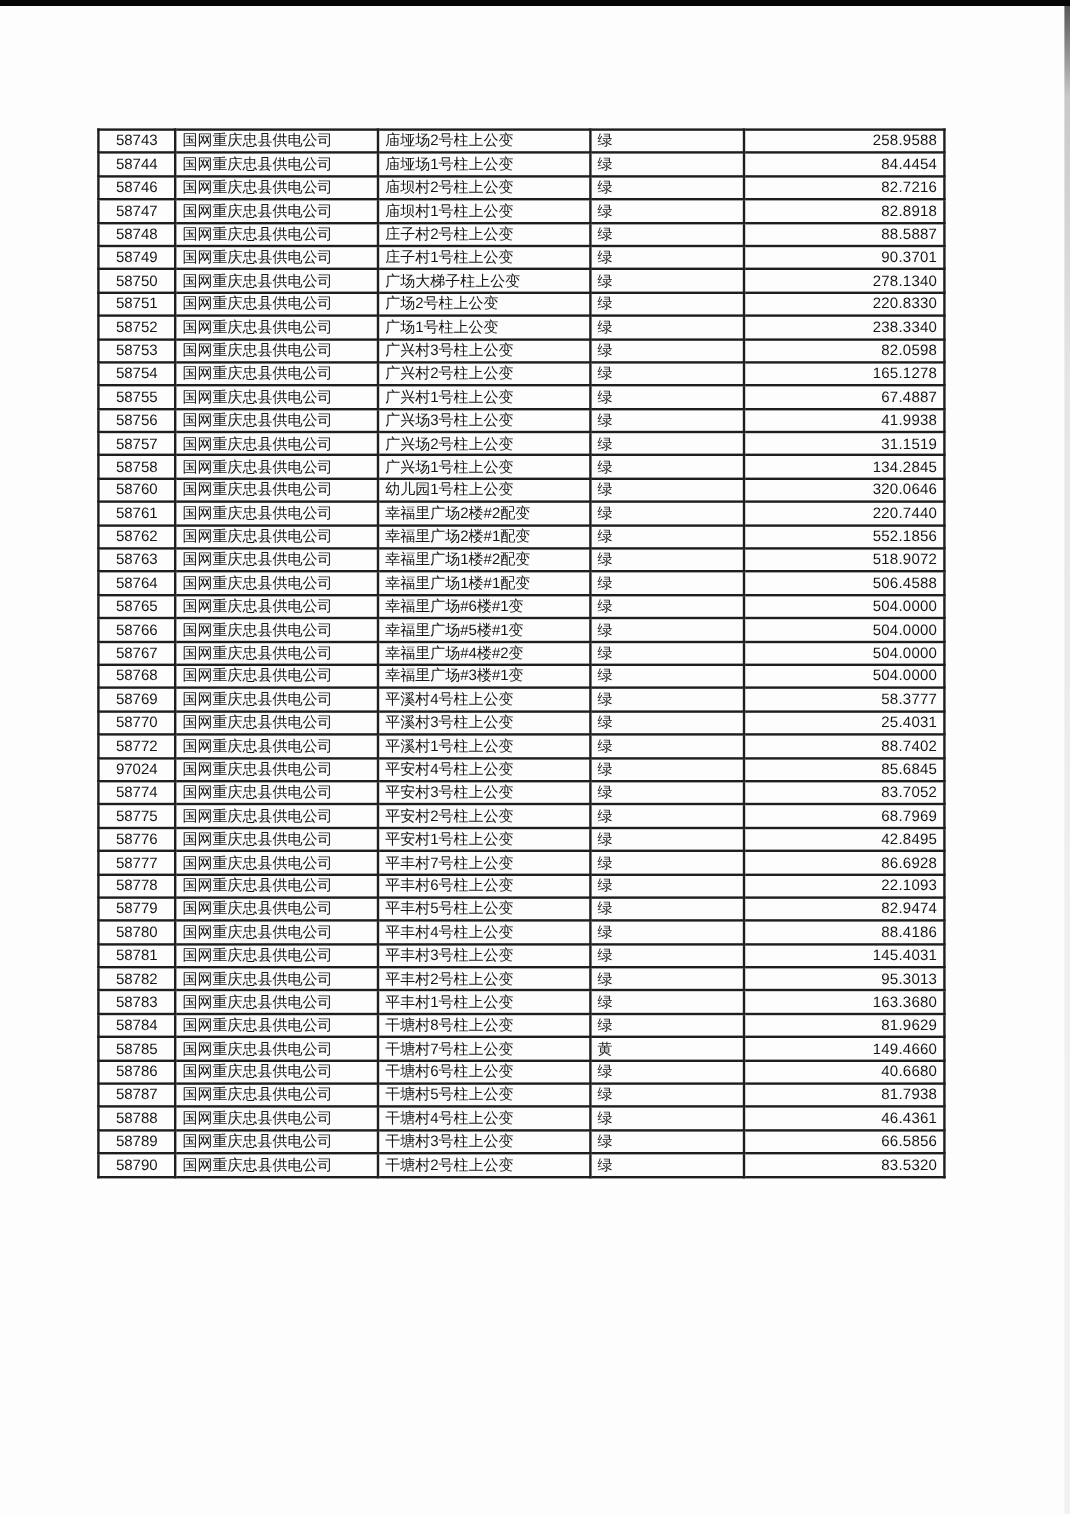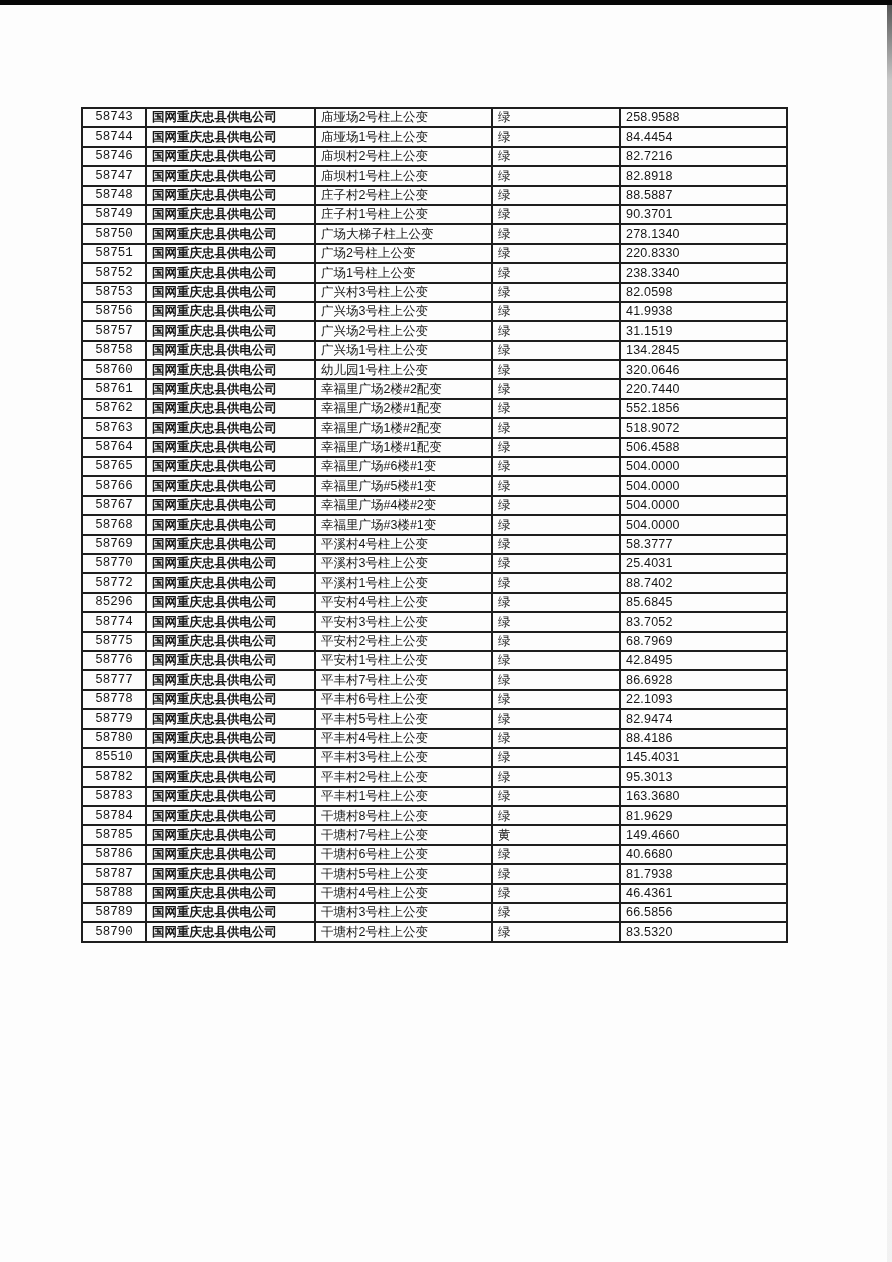--- a/index.html
+++ b/index.html
@@ -44,25 +44,25 @@
     border: 2px solid #1e1e1e;
     height: 17.4px;
     padding: 0 5px;
     font-size: 12.5px;
     line-height: 1;
     white-space: nowrap;
     overflow: hidden;
     vertical-align: middle;
     color: #161616;
   }
-  td.col-id    { text-align: center; padding: 0; font-family: Liberation Mono, monospace; }
-  td.col-company { text-align: left; font-weight: bold; }
+  td.col-id    { text-align: center; padding: 0; }
+  td.col-company { text-align: left; }
   td.col-name  { text-align: left; }
   td.col-status{ text-align: left; }
-  td.col-value { text-align: left; padding: 0; letter-spacing: 0.2px; }
+  td.col-value { text-align: right; padding: 0; letter-spacing: 0.2px; }
 </style>
 </head>
 <body>
 
 <div class="scan-bar-top"></div>
 <div class="scan-edge-right"></div>
 
 <table class="data-table">
   <colgroup>
     <col style="width:64px">
@@ -146,21 +146,35 @@
   </tr>
 
   <tr>
     <td class="col-id">58753</td>
     <td class="col-company">国网重庆忠县供电公司</td>
     <td class="col-name">广兴村3号柱上公变</td>
     <td class="col-status">绿</td>
     <td class="col-value">82.0598</td>
   </tr>
 
-
+  <tr>
+    <td class="col-id">58754</td>
+    <td class="col-company">国网重庆忠县供电公司</td>
+    <td class="col-name">广兴村2号柱上公变</td>
+    <td class="col-status">绿</td>
+    <td class="col-value">165.1278</td>
+  </tr>
+
+  <tr>
+    <td class="col-id">58755</td>
+    <td class="col-company">国网重庆忠县供电公司</td>
+    <td class="col-name">广兴村1号柱上公变</td>
+    <td class="col-status">绿</td>
+    <td class="col-value">67.4887</td>
+  </tr>
 
   <tr>
     <td class="col-id">58756</td>
     <td class="col-company">国网重庆忠县供电公司</td>
     <td class="col-name">广兴场3号柱上公变</td>
     <td class="col-status">绿</td>
     <td class="col-value">41.9938</td>
   </tr>
 
   <tr>
@@ -271,21 +285,21 @@
 
   <tr>
     <td class="col-id">58772</td>
     <td class="col-company">国网重庆忠县供电公司</td>
     <td class="col-name">平溪村1号柱上公变</td>
     <td class="col-status">绿</td>
     <td class="col-value">88.7402</td>
   </tr>
 
   <tr>
-    <td class="col-id">85296</td>
+    <td class="col-id">97024</td>
     <td class="col-company">国网重庆忠县供电公司</td>
     <td class="col-name">平安村4号柱上公变</td>
     <td class="col-status">绿</td>
     <td class="col-value">85.6845</td>
   </tr>
 
   <tr>
     <td class="col-id">58774</td>
     <td class="col-company">国网重庆忠县供电公司</td>
     <td class="col-name">平安村3号柱上公变</td>
@@ -335,21 +349,21 @@
 
   <tr>
     <td class="col-id">58780</td>
     <td class="col-company">国网重庆忠县供电公司</td>
     <td class="col-name">平丰村4号柱上公变</td>
     <td class="col-status">绿</td>
     <td class="col-value">88.4186</td>
   </tr>
 
   <tr>
-    <td class="col-id">85510</td>
+    <td class="col-id">58781</td>
     <td class="col-company">国网重庆忠县供电公司</td>
     <td class="col-name">平丰村3号柱上公变</td>
     <td class="col-status">绿</td>
     <td class="col-value">145.4031</td>
   </tr>
 
   <tr>
     <td class="col-id">58782</td>
     <td class="col-company">国网重庆忠县供电公司</td>
     <td class="col-name">平丰村2号柱上公变</td>

